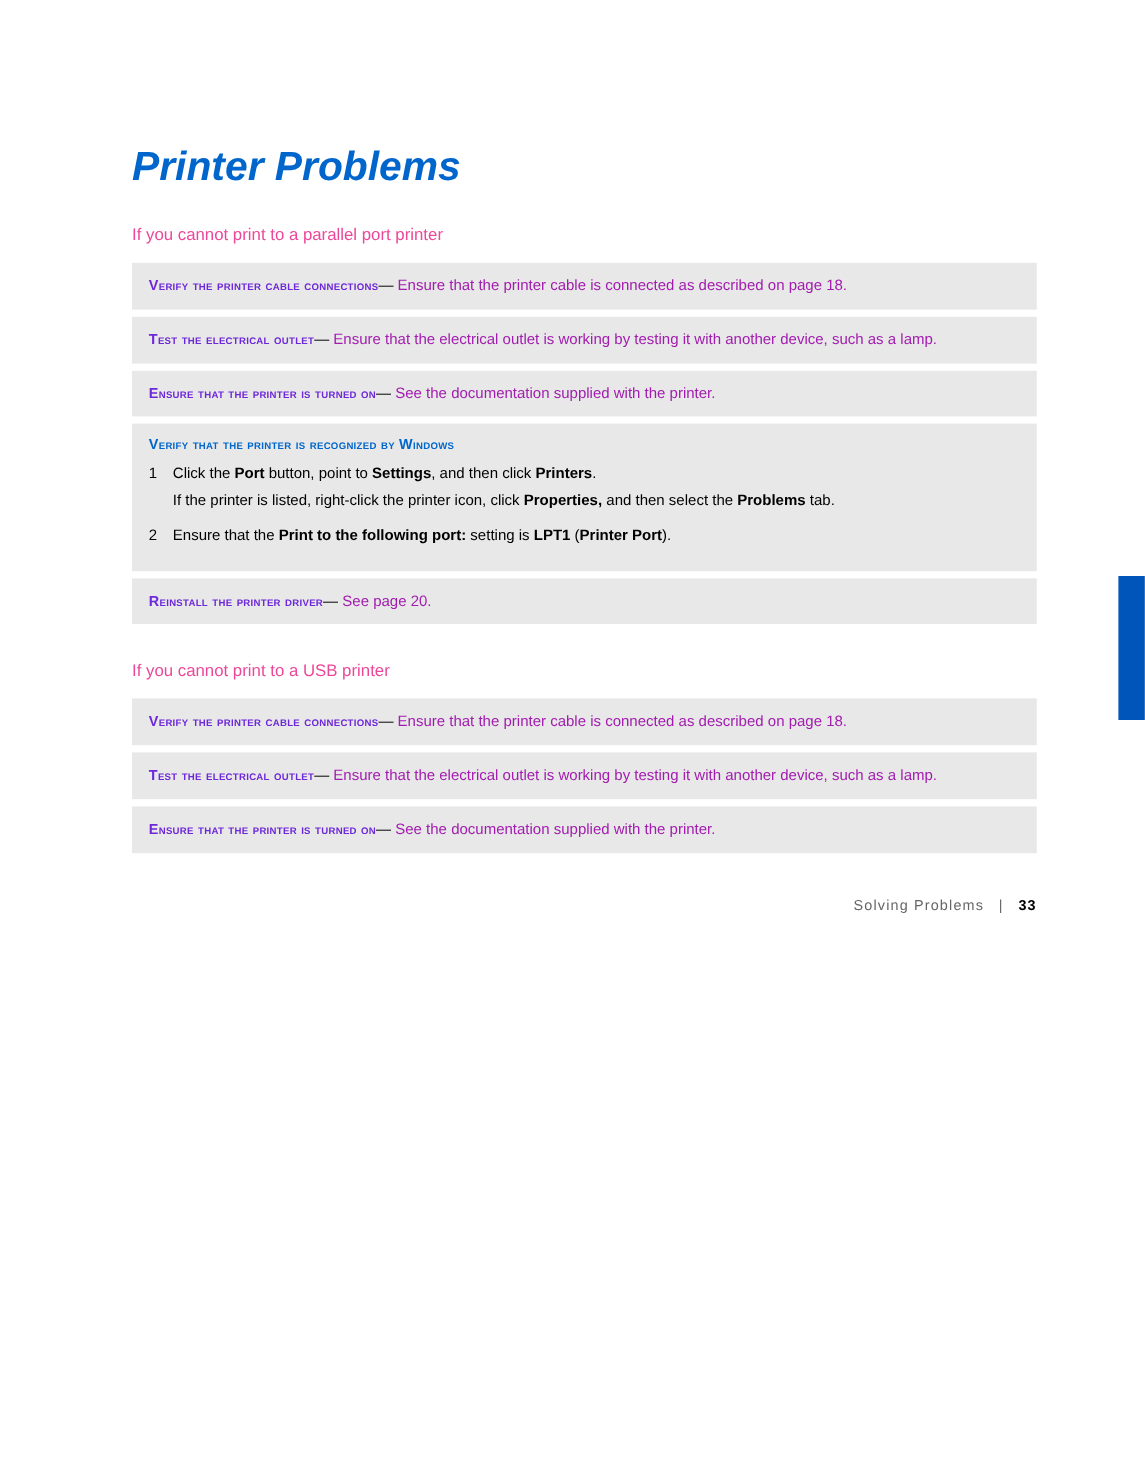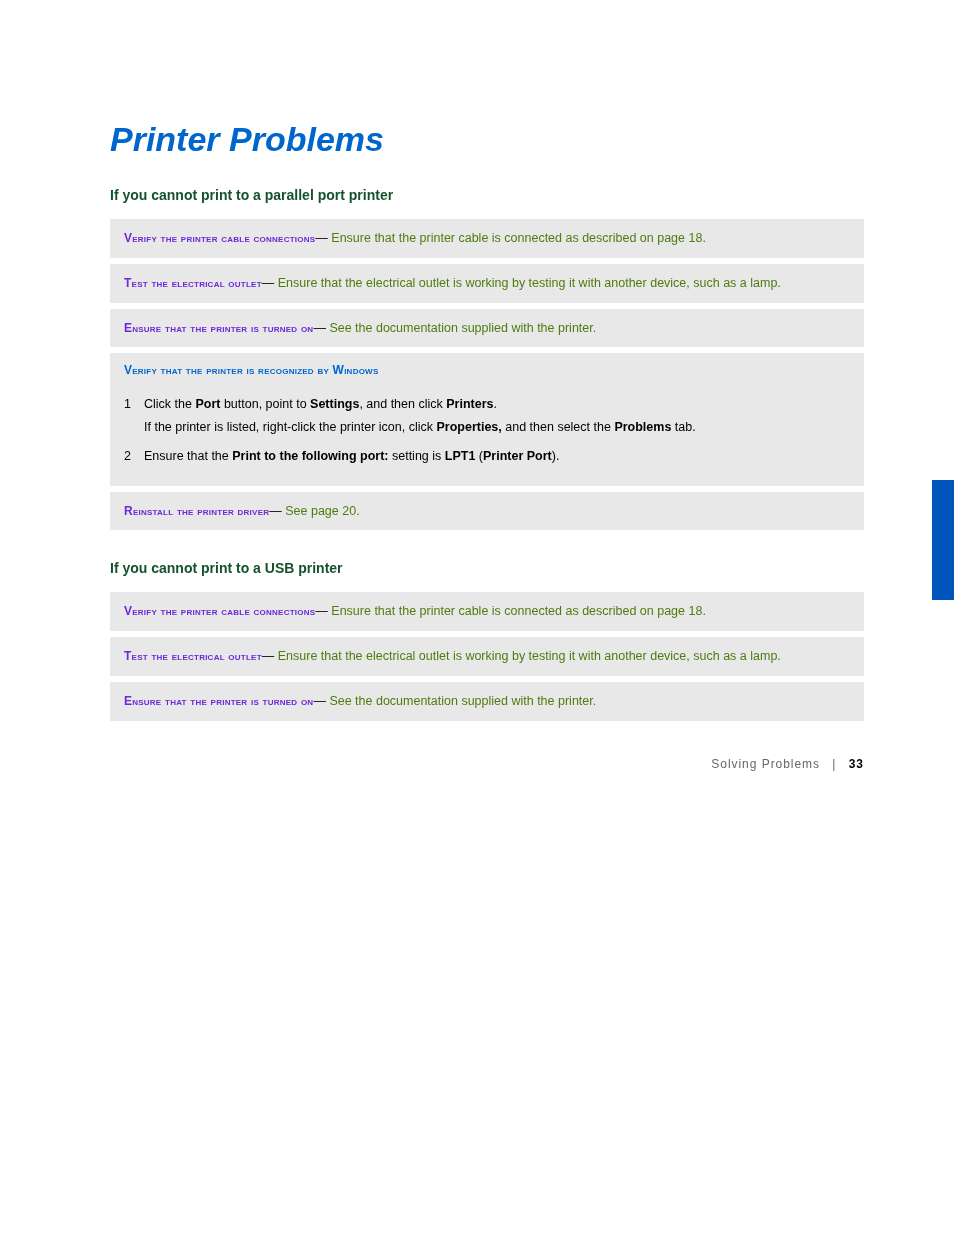--- a/index.html
+++ b/index.html
@@ -27,22 +27,22 @@
       font-size: 34px;
       font-weight: bold;
       color: #0066cc;
       font-style: italic;
       margin-bottom: 28px;
       font-family: Arial, Helvetica, sans-serif;
     }
 
     .section-heading {
       font-size: 14px;
-      font-weight: bold;
-      color: #14532d;
+      font-weight: normal;
+      color: #ec4899;
       margin-bottom: 16px;
     }
 
     .info-box {
       background-color: #e8e8e8;
       border: none;
       padding: 10px 14px;
       margin-bottom: 6px;
       font-size: 12.5px;
       line-height: 1.5;
@@ -51,30 +51,30 @@
     .info-box-link {
       font-variant: small-caps;
       font-weight: bold;
       color: #6d28d9;
       text-decoration: none;
       font-size: 12px;
       letter-spacing: 0.02em;
     }
 
     .info-box-text {
-      color: #4d7c0f;
+      color: #a21caf;
     }
 
     .verify-heading {
       font-variant: small-caps;
       font-weight: bold;
       color: #0066cc;
       font-size: 12px;
       letter-spacing: 0.02em;
-      margin-bottom: 18px;
+      margin-bottom: 8px;
       display: block;
     }
 
     .numbered-list {
       list-style: none;
       padding-left: 0;
       margin-left: 0;
     }
 
     .numbered-list li {

